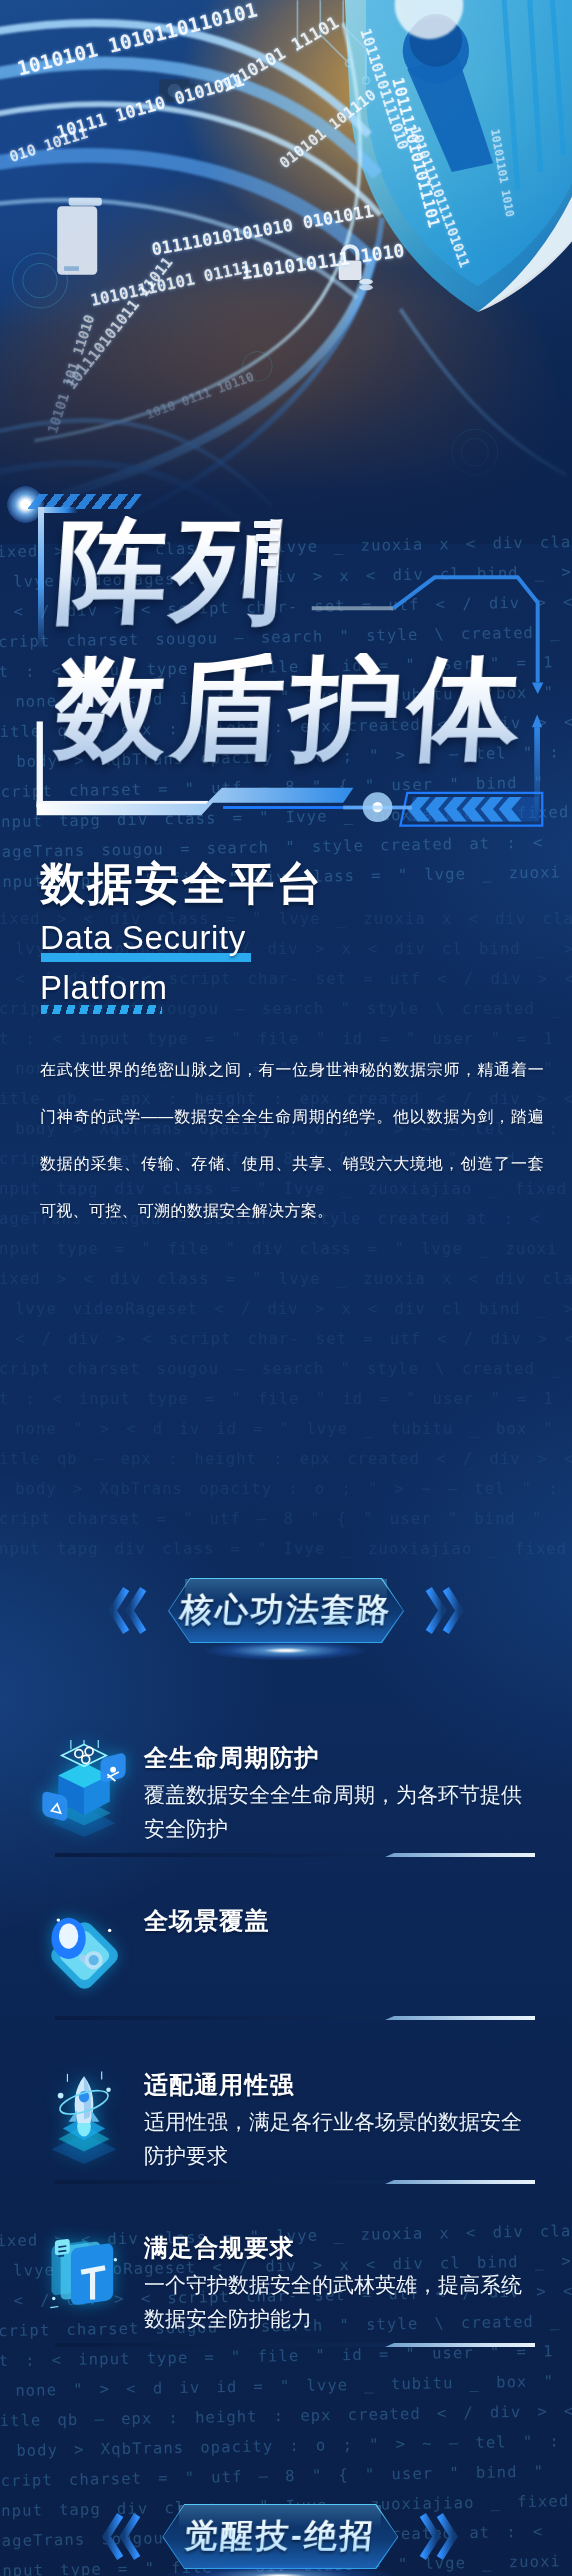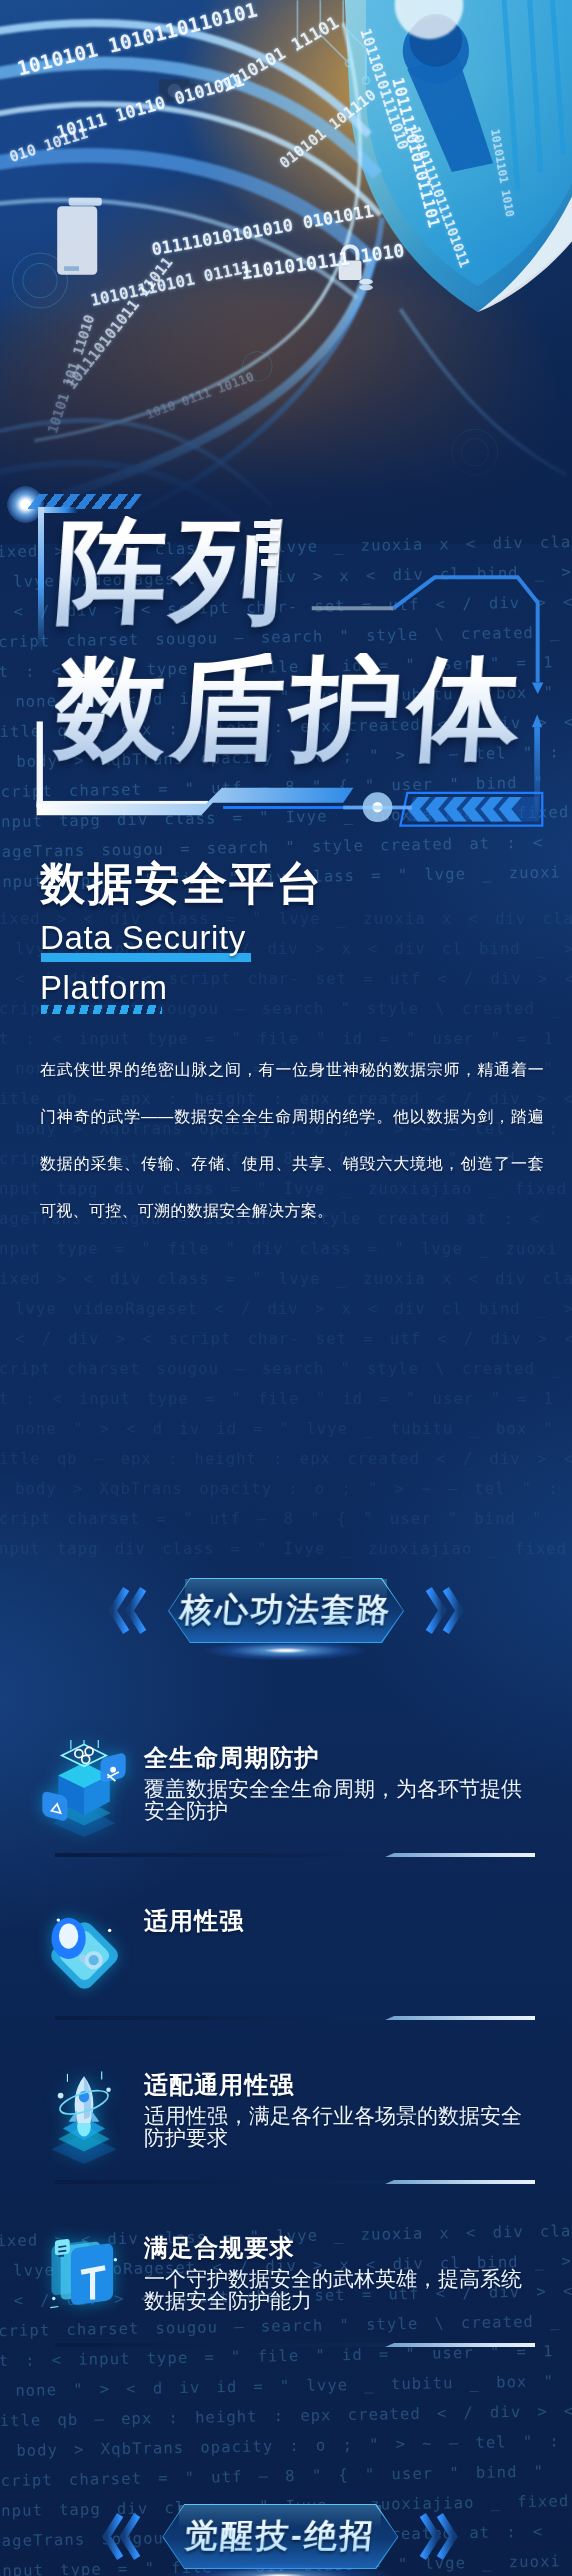--- a/index.html
+++ b/index.html
@@ -100,21 +100,21 @@
   .chev-l{left:-60px;} .chev-r{right:-60px;transform:scaleX(-1);}
   .badge-glow{position:absolute;left:50%;top:60px;width:206px;height:25px;transform:translateX(-50%);
       background:radial-gradient(closest-side,rgba(255,255,255,.95) 0 6%,rgba(110,190,255,.65) 22%,rgba(50,130,255,.28) 55%,transparent 80%);}
   
   .feature{position:absolute;left:0;width:572px;height:163px;}
   .f1{top:1740px;padding-left:25px;} .f2{top:1903px;} .f3{top:2067px;} .f4{top:2230px;}
   .f-icon{position:absolute;left:41px;top:0;width:86px;height:97px;
       filter:drop-shadow(0 0 8px rgba(0,200,255,.45));}
   .f-title{position:absolute;left:144px;top:2.3px;font-size:24px;font-weight:800;color:#ffffff;
       letter-spacing:1.1px;text-shadow:0 1.7px 2.3px rgba(2,10,30,.4);}
-  .f-desc{position:absolute;left:144px;top:38px;width:396px;font-size:21px;line-height:22px;
+  .f-desc{position:absolute;left:144px;top:38px;width:396px;font-size:21px;line-height:34px;
       color:#eef5fc;text-shadow:0 1.1px 1.7px rgba(2,10,30,.35);}
   .divider{position:absolute;left:55px;top:113px;width:480px;height:4px;
       background:linear-gradient(90deg,rgba(9,28,66,.95),rgba(15,44,92,.95));}
   .divider::after{content:"";position:absolute;right:0;top:0;height:4px;width:150px;
       background:linear-gradient(90deg,#6f9fce,#cfe2f4 70%,#e9f3fb);
       clip-path:polygon(0 100%,9.2px 0,100% 0,100% 100%);}
   
   .bottom-glow{position:absolute;left:50%;top:2560px;width:298px;height:32px;transform:translateX(-52%);
       background:radial-gradient(closest-side,rgba(255,255,255,.95) 0 4%,rgba(120,190,255,.55) 18%,rgba(40,120,255,.25) 48%,transparent 78%);}
 </style>
@@ -354,21 +354,21 @@
       <rect x="30" y="46" width="92" height="92" rx="16" transform="rotate(45 76 92)" fill="#2bb6ee" opacity=".85"></rect>
       <rect x="42" y="58" width="68" height="68" rx="12" transform="rotate(45 76 92)" fill="#7fe6f8" opacity=".8"></rect>
       <ellipse cx="48" cy="62" rx="30" ry="36" fill="#1f7bff"></ellipse>
       <ellipse cx="48" cy="58" rx="17" ry="22" fill="#e9f6ff"></ellipse>
       <rect x="72" y="88" width="34" height="12" rx="6" transform="rotate(40 72 88)" fill="#9fd2f2"></rect>
       <circle cx="92" cy="100" r="16" fill="#b9e2f6" opacity=".9"></circle>
       <circle cx="92" cy="100" r="9" fill="#5fb7e8"></circle>
       <circle cx="30" cy="30" r="3" fill="#fff"></circle>
         <circle cx="120" cy="48" r="3" fill="#fff"></circle>
     </svg>
-    <div class="f-title">适用性强</div>
+    <div class="f-title">全场景覆盖</div>
     <div class="divider"></div>
   </div>
 
   <div class="feature f3">
     <svg class="f-icon" viewBox="0 0 150 170">
       <polygon points="75,116 132,144 75,170 18,144" fill="#0d6ec0" opacity=".35"></polygon>
       <polygon points="75,102 120,126 75,148 30,126" fill="#17c0e0" opacity=".55"></polygon>
       <polygon points="75,88 112,108 75,128 38,108" fill="#1aa8e8" opacity=".8"></polygon>
       <ellipse cx="75" cy="104" rx="12" ry="18" fill="#8ff3ff" opacity=".9"></ellipse>
       <path d="M75,16 C92,36 96,70 86,98 L64,98 C54,70 58,36 75,16 Z" fill="#cfe9fb"></path>

